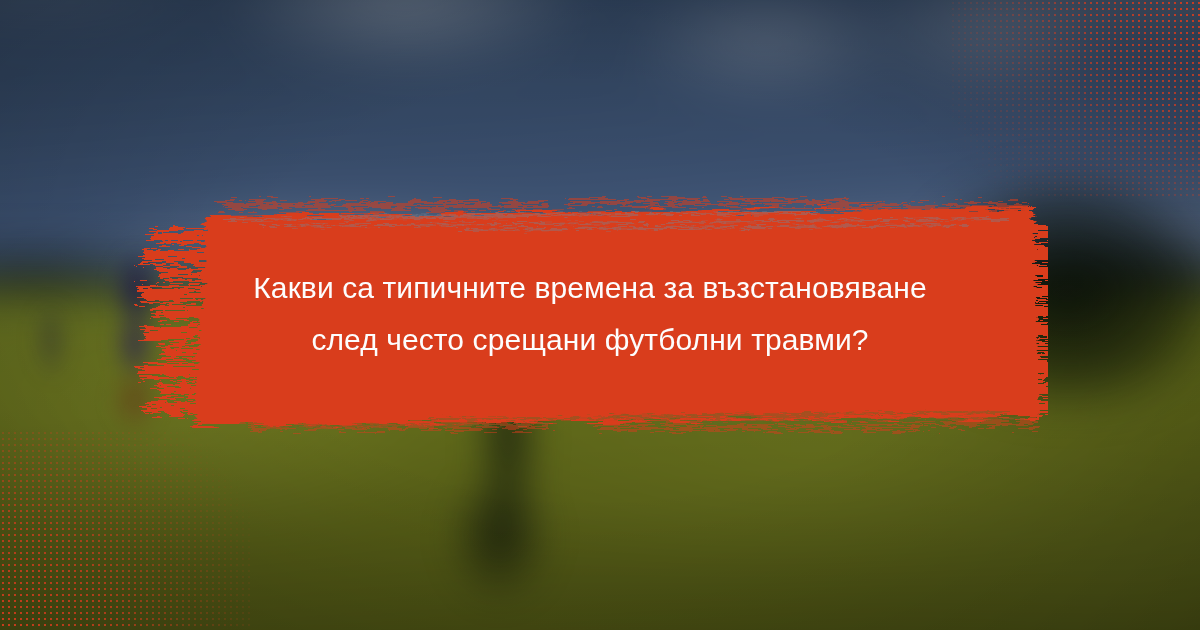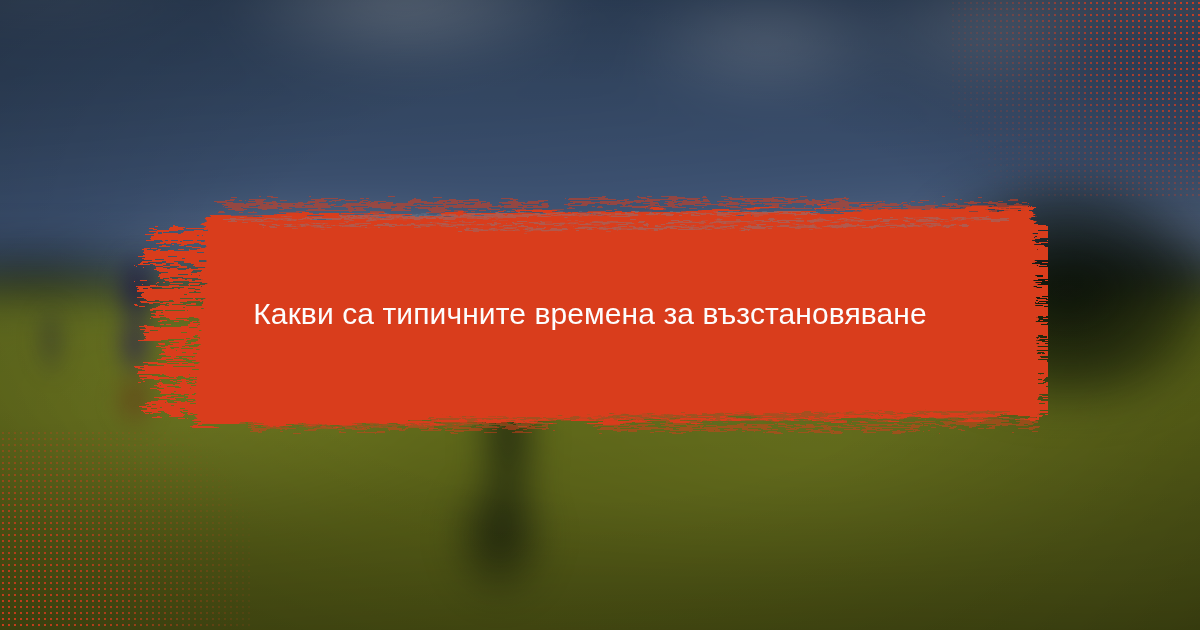--- a/index.html
+++ b/index.html
@@ -304,15 +304,16 @@
         <path d="M480,230 L880,226"></path>
         <path d="M560,236 L900,232"></path>
         <path d="M140,241 L420,238"></path>
         <path d="M300,233 L700,230"></path>
       </g>
     </svg>
   </div>
 
   <div class="headline">
     <div class="headline-line">Какви са типичните времена за възстановяване</div>
+    <div class="headline-line">след често срещани футболни травми?</div>
   </div>
 
 </div>
 
 </body></html>

